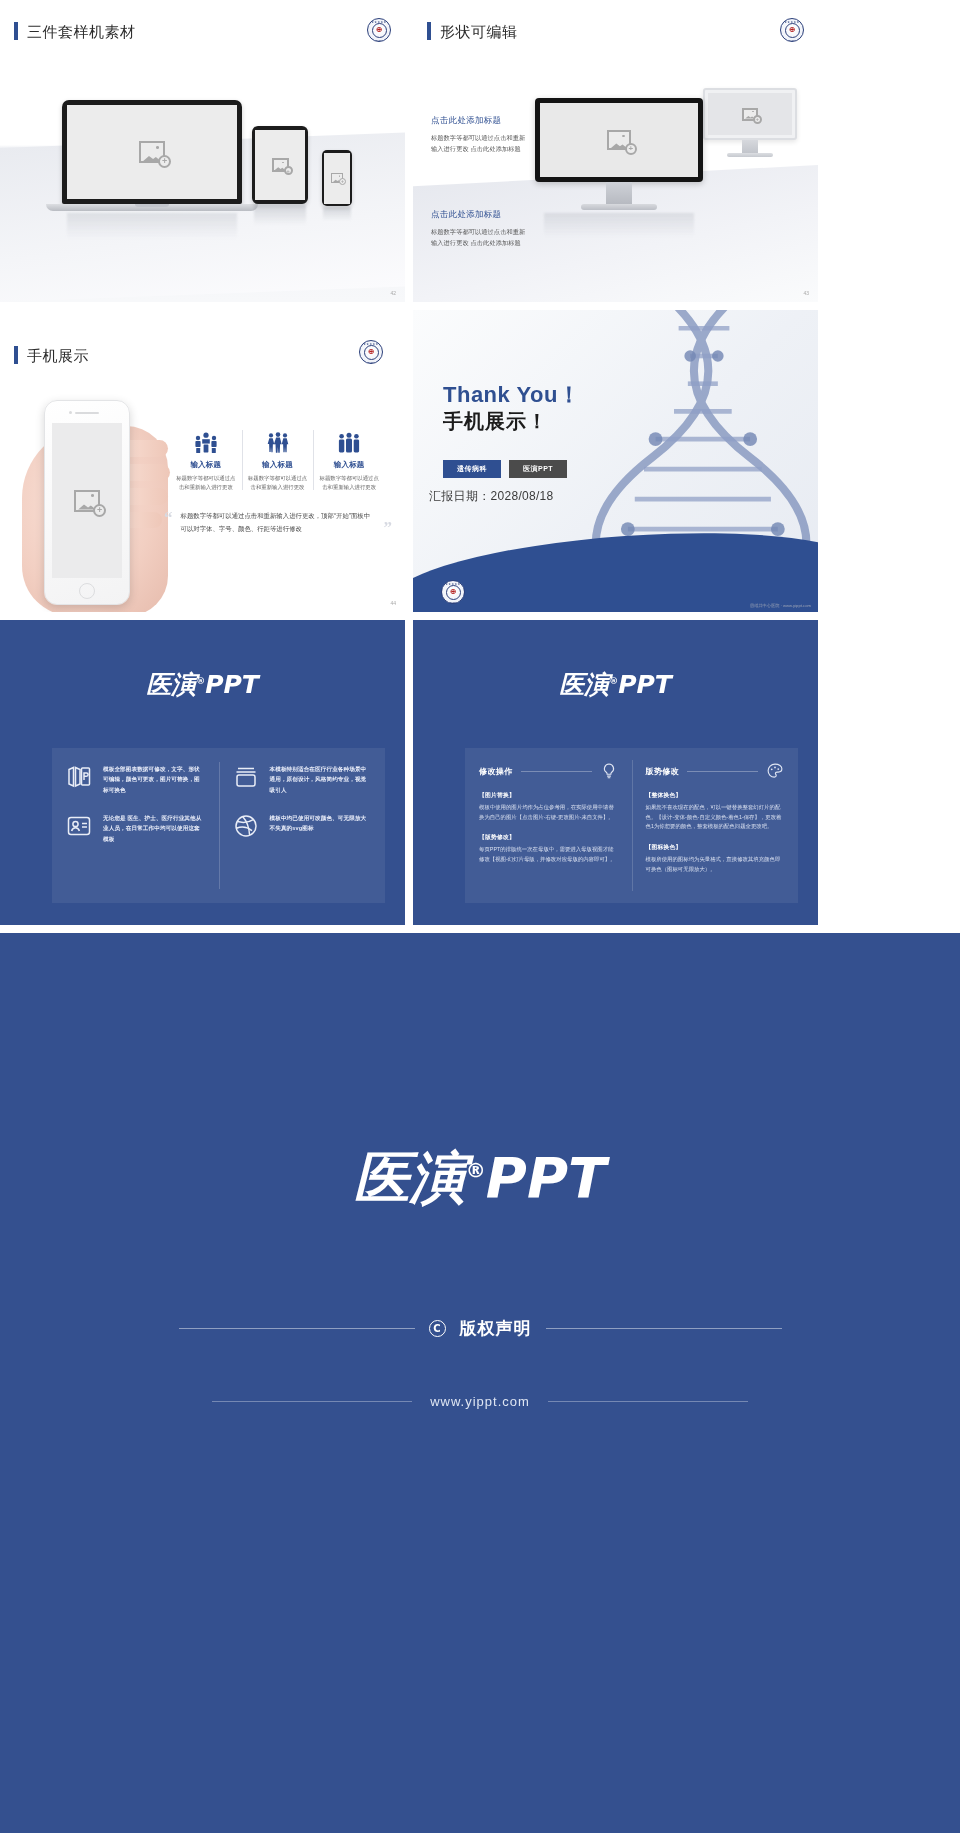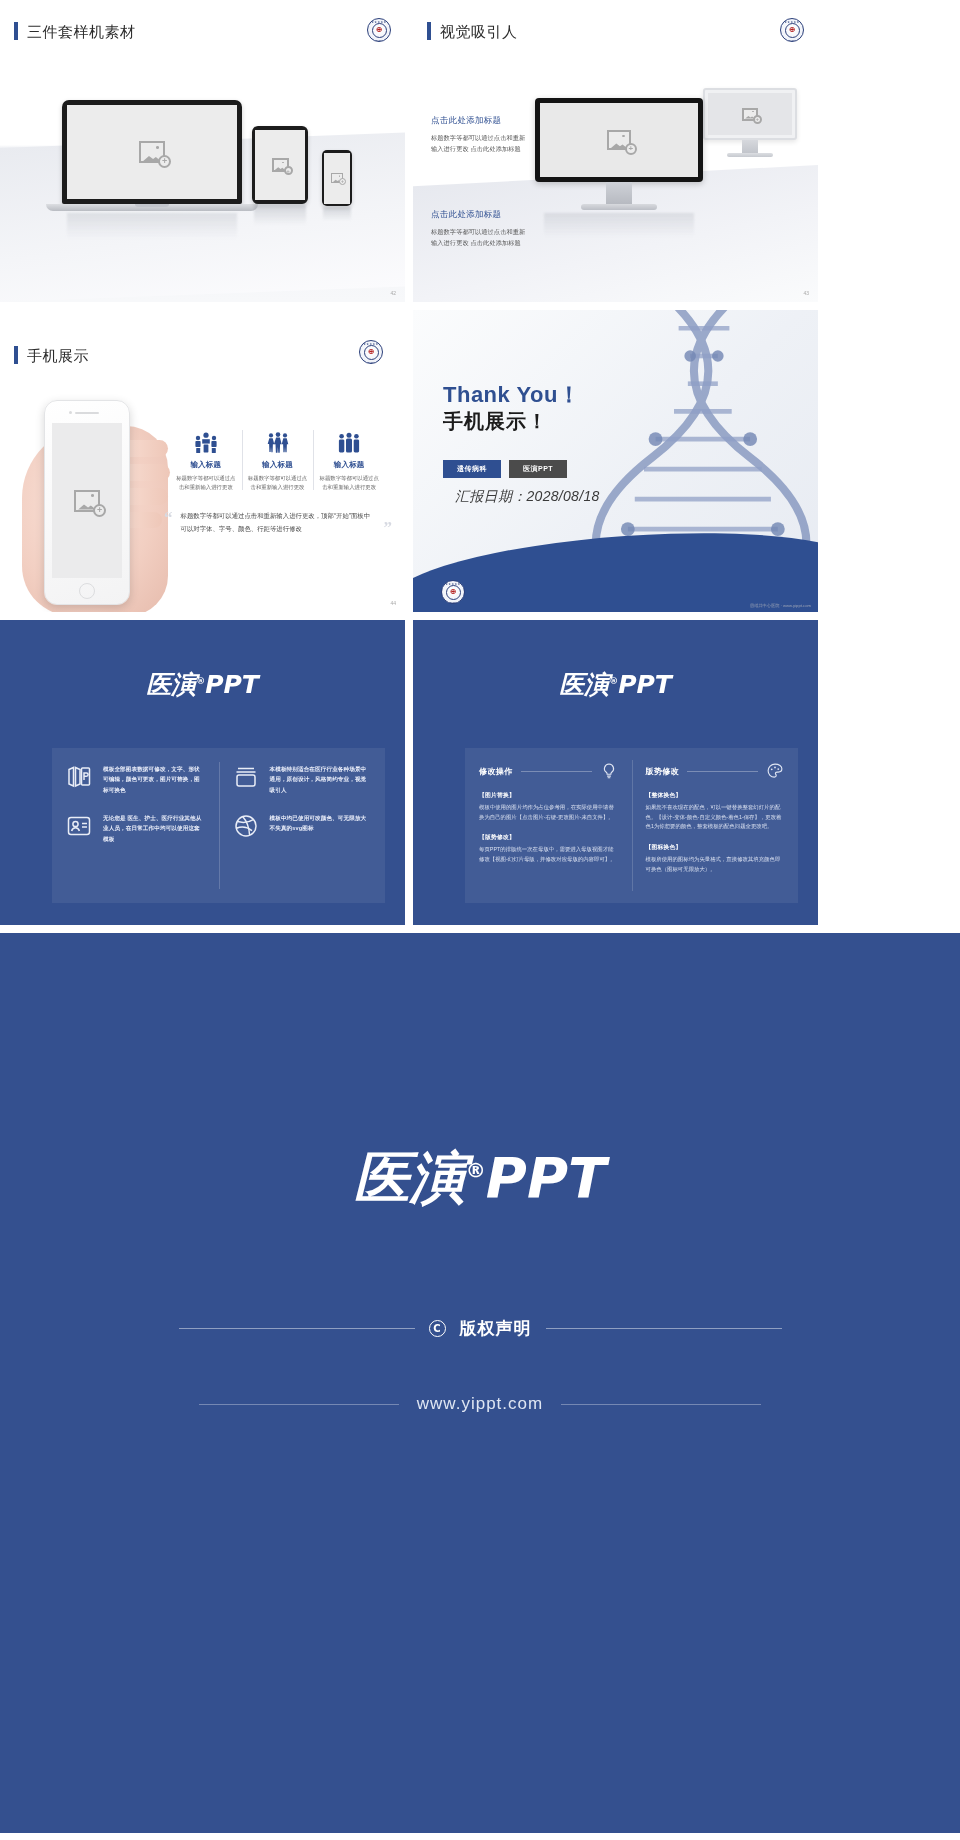--- a/index.html
+++ b/index.html
@@ -182,21 +182,21 @@
     position:absolute; left:120px; top:200px;
     font-size:34px; font-weight:bold; color:rgba(120,134,166,.14);
     letter-spacing:2px; font-family:"Liberation Sans",sans-serif;
   }
   .ty-en{ position:absolute; left:30px; top:70px; font-size:22px; font-weight:bold; color:#2f4f91; letter-spacing:.5px;}
   .ty-cn{ position:absolute; left:30px; top:98px; font-size:20px; font-weight:bold; color:#1c1c1c; letter-spacing:1px;}
   .tagrow{ position:absolute; left:30px; top:150px; display:flex; gap:8px; }
   .tag{ font-size:7px; font-weight:bold; color:#fff; padding:4px 14px; letter-spacing:.5px; }
   .tag.blue{ background:#2f4f91; }
   .tag.dark{ background:#4b4b4b; }
-  .ty-date{ position:absolute; left:42px; top:178px; font-size:14px; color:#3a3a3a; letter-spacing:.3px;font-style:italic;}
+  .ty-date{ position:absolute; left:16px; top:178px; font-size:12px; color:#3a3a3a; letter-spacing:.3px;}
   .wave1{
     position:absolute; left:-20px; bottom:-16px; width:470px; height:92px;
     background:#2f4f91; border-radius:100% 100% 0 0 / 100% 100% 0 0;
     transform:rotate(-4deg);
   }
   .wave2{
     position:absolute; left:-30px; bottom:-6px; width:480px; height:62px;
     background:#3d5da0; border-radius:100% 100% 0 0 / 100% 100% 0 0;
     transform:rotate(-2deg); opacity:.65;
   }
@@ -256,21 +256,21 @@
     font-family:"DejaVu Sans",sans-serif;
   }
   .cp-divider .c-t{ font-size:17px;color:#fff;font-weight:bold;letter-spacing:1px;}
 
   .cp-body{
     margin:40px auto 0; width:640px; text-align:center;
     font-size:17px; color:#f2f5fb; line-height:2.05; letter-spacing:.6px;
   }
   .cp-foot{ display:flex; align-items:center; justify-content:center; gap:18px; margin-top:54px; }
   .cp-foot .ln{ width:200px;height:1px;background:rgba(255,255,255,.32);}
-  .cp-foot .u{ font-size:17px; color:#dfe6f3; letter-spacing:1px;}
+  .cp-foot .u{ font-size:13px; color:#dfe6f3; letter-spacing:1px;}
 </style>
 </head>
 <body>
 
 <div class="page">
 
   <div class="grid-row">
 
     <div class="slide s-half" id="slide1">
       <div class="floor"></div>
@@ -339,21 +339,21 @@
       <div class="pagenum">42</div>
     </div>
 
     <div style="width:8px;background:#fff;"></div>
 
     <div class="slide s-half" id="slide2">
       <div class="floor"></div>
 
       <div class="slide-title" style="left:14px; top:22px;">
         <span class="title-bar"></span>
-        <span>视觉吸引人</span>
+        <span>形状可编辑</span>
       </div>
 
       <div class="emblem" style="right:14px; top:18px;">
         <span class="stars">★★★★★</span>
         <span class="inner">
           <span class="e-red">⊕</span>
         </span>
         <span class="e-bot">CHINA</span>
       </div>
 

